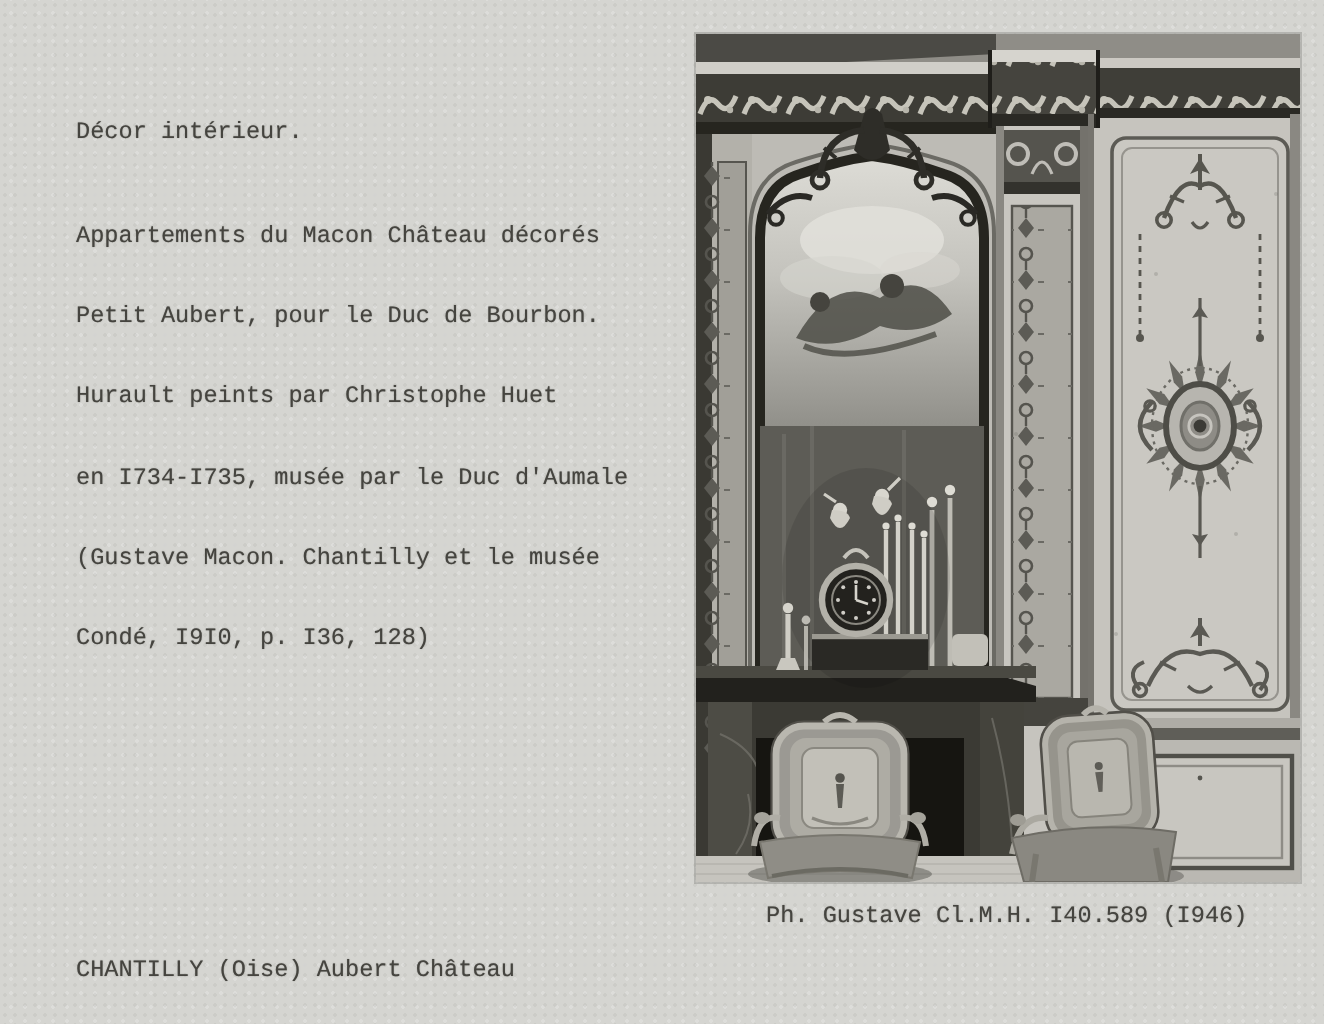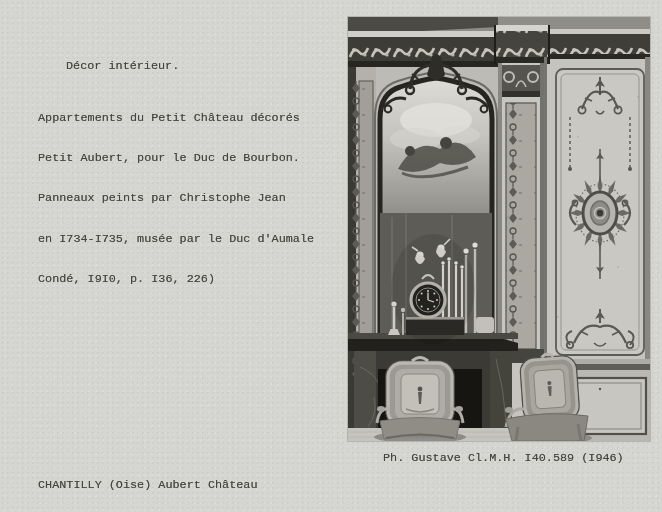--- a/index.html
+++ b/index.html
@@ -19,42 +19,43 @@
   }
   .typed{
     color:var(--ink,#45443f);
     font-size:11.8px;
     line-height:13.4px;
     letter-spacing:0;
     text-shadow:0 0 .6px rgba(60,60,55,.55);
     white-space:pre;
   }
   .note{position:absolute;left:38px;top:33px;}
-  .note .heading{margin-bottom:12px;margin-left:28px;}
+  .note .heading{margin-bottom:12px;}
   .caption{position:absolute;left:38px;top:452px;}
   .credit{position:absolute;left:383px;top:452px;}
   .photo{
     position:absolute;left:348px;top:17px;width:302px;height:424px;
     box-shadow:0 0 0 1px rgba(120,120,115,.35), inset 0 0 22px rgba(0,0,0,.28);
     background:#bdbbb5;
   }
   .photo svg{display:block;width:302px;height:424px;}
 </style>
 </head>
 <body>
 
 <div class="card">
 
   <div class="note typed">
     <div class="heading">Décor intérieur.</div>
-    <div>Appartements du Petit Château décorés</div>
+    <div>Appartements du Macon Château décorés</div>
     <div>Petit Aubert, pour le Duc de Bourbon.</div>
-    <div>Panneaux peints par Christophe Jean</div>
+    <div>Hurault peints par Christophe Huet</div>
     <div>en I734-I735, musée par le Duc d'Aumale</div>
-    <div>Condé, I9I0, p. I36, 226)</div>
+    <div>(Gustave Macon. Chantilly et le musée</div>
+    <div>Condé, I9I0, p. I36, 128)</div>
   </div>
 
   <div class="caption typed">
     <div>CHANTILLY (Oise) Aubert Château</div>
     
   </div>
 
   <div class="credit typed">Ph. Gustave Cl.M.H. I40.589 (I946)</div>
 
   <div class="photo">

